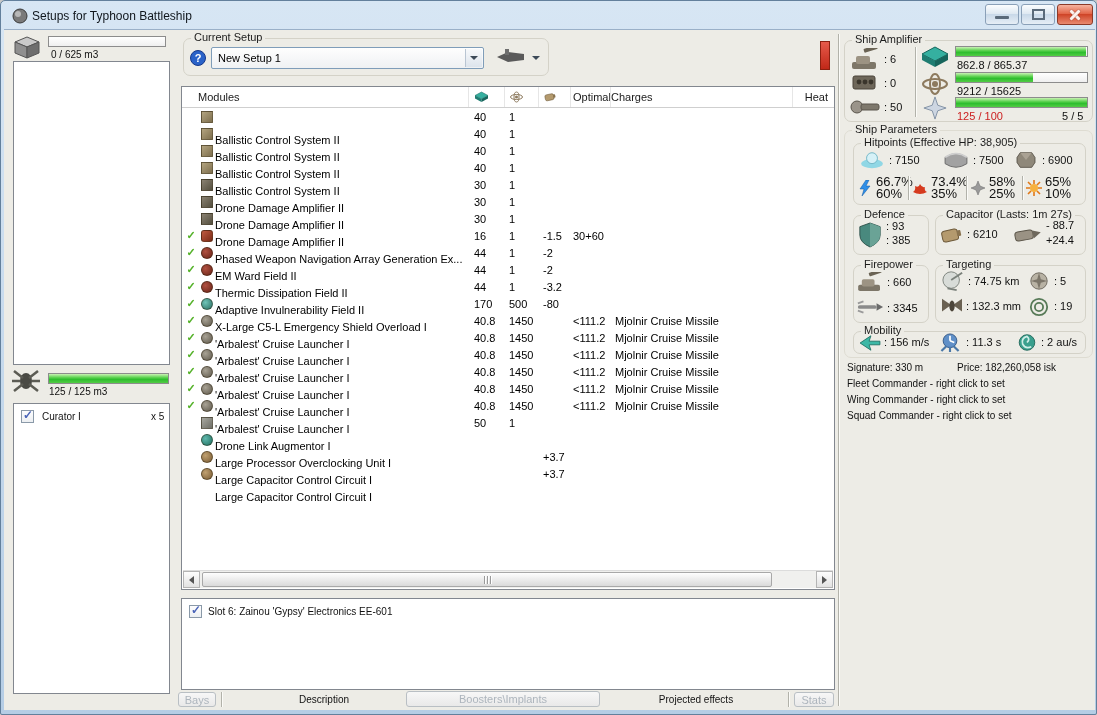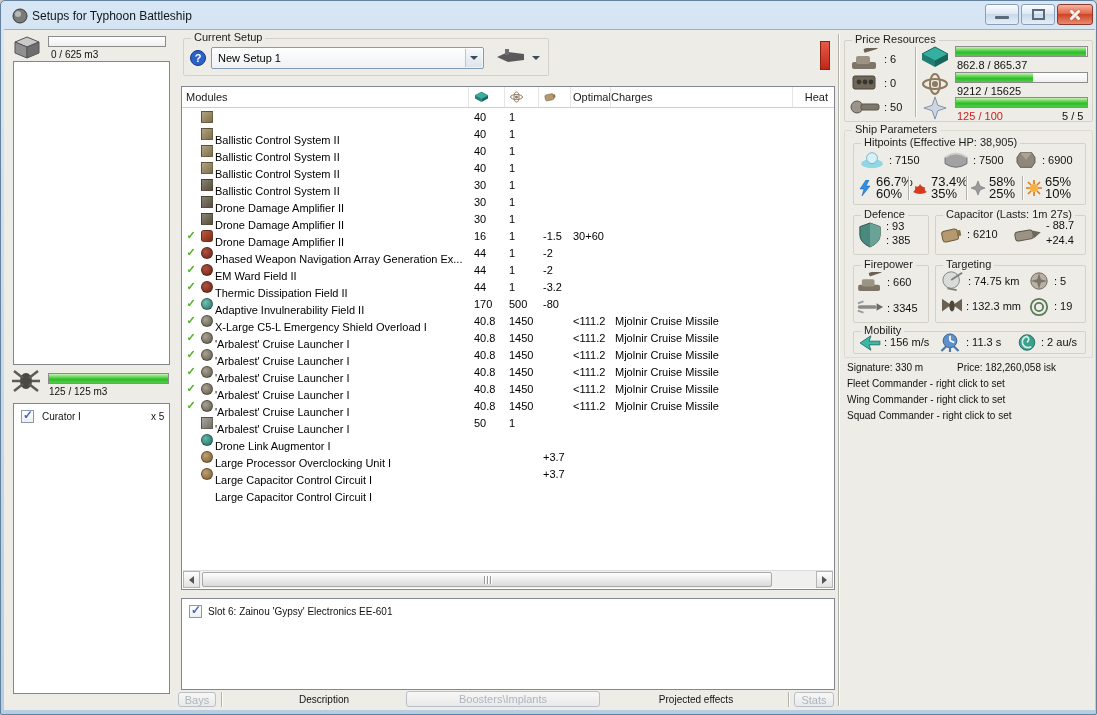--- a/index.html
+++ b/index.html
@@ -11,39 +11,39 @@
   .wb{width:32px;height:19px;border:1px solid #8aa0b8;border-radius:3px;position:relative;
       background:linear-gradient(#fbfdfe,#dfe9f2 45%,#c9d9e9 50%,#e6eef6);}
   .wb.close{width:34px;background:linear-gradient(#f6b39f,#e2674a 45%,#cf4528 50%,#e98a70);border-color:#8c3a28;}
   .minbar{position:absolute;left:9px;right:9px;bottom:5px;height:3px;background:#5a6a7a;border-radius:1px;}
   .maxbox{position:absolute;left:10px;top:4px;width:9px;height:7px;border:2px solid #5a6a7a;background:transparent;}
   .x1,.x2{position:absolute;left:50%;top:50%;width:13px;height:3px;background:#fdf2ee;border-radius:1px;box-shadow:0 0 1px #701d0c;}
   .x1{transform:translate(-50%,-50%) rotate(45deg);} .x2{transform:translate(-50%,-50%) rotate(-45deg);}
   .client{position:absolute;left:3px;top:28px;width:1091px;height:680px;background:#edece6;border-top:1px solid #9ab0c8;overflow:hidden;}
   .abs{position:absolute;}
   .lbl{position:absolute;font-size:10px;color:#111;white-space:nowrap;}
-  .gb{position:absolute;border:1px solid #d4d2c8;border-radius:2px;box-sizing:border-box;}
+  .gb{position:absolute;border:1px solid #d4d2c8;border-radius:7px;box-sizing:border-box;}
   .gb>.lg{position:absolute;top:-8px;left:7px;background:#edece6;padding:0 3px;font-size:11px;color:#1c1c1c;white-space:nowrap;}
   .panel{position:absolute;background:#fff;border:1px solid #82878f;box-sizing:border-box;}
   .bar{position:absolute;border:1px solid #8c8c8c;background:linear-gradient(#fff,#efefef);box-sizing:border-box;}
   .bar .fill{height:100%;background:linear-gradient(#c9f2b4,#5ad14e 40%,#2ebd2e 60%,#53cc45);}
   .combo{position:absolute;border:1px solid #7f9db9;border-radius:2px;background:linear-gradient(#fefefe,#eff1f3);
          font-size:11px;color:#000;display:flex;align-items:center;padding:0 20px 0 6px;box-sizing:border-box;}
   .combo .arrowbox{position:absolute;right:1px;top:1px;bottom:1px;width:16px;border-left:1px solid #b9c5d2;
          background:linear-gradient(#f7f9fb,#dde4ec);display:flex;align-items:center;justify-content:center;}
   .tri-d{width:0;height:0;border-left:4px solid transparent;border-right:4px solid transparent;border-top:4px solid #3c4a58;}
   .tri-l{width:0;height:0;border-top:4px solid transparent;border-bottom:4px solid transparent;border-right:5px solid #555;}
   .tri-r{width:0;height:0;border-top:4px solid transparent;border-bottom:4px solid transparent;border-left:5px solid #555;}
   .cb{position:absolute;width:13px;height:13px;border:1px solid #8a99a8;box-sizing:border-box;
       background:linear-gradient(#fdfdfe,#eceff2);}
   .cb.checked::after{content:"\2713";position:absolute;left:1px;top:-3px;font-size:12px;font-weight:bold;color:#4a64b8;}
   
   .mhdr{display:flex;height:20px;border-bottom:1px solid #cfcfcf;align-items:stretch;font-size:11px;color:#1a1a1a;}
   .hc{display:flex;align-items:center;border-left:1px solid #e6e6e6;box-sizing:border-box;white-space:nowrap;}
-  .h-name{width:286px;padding-left:4px;border-left:none;}
+  .h-name{width:286px;padding-left:16px;border-left:none;}
   .h-cpu{width:36px;padding-left:5px;} .h-pg{width:34px;padding-left:4px;} .h-cap{width:32px;padding-left:4px;}
   .h-opt{width:40px;padding-left:2px;} .h-chg{width:182px;padding-left:0;}
   .h-heat{flex:1;justify-content:flex-end;padding-right:6px;}
   .mrows{position:absolute;left:1px;right:1px;top:21px;bottom:19px;overflow:hidden;}
   .mrow{display:flex;height:17px;align-items:center;font-size:11px;color:#000;white-space:nowrap;}
   .mrow .chk{width:16px;text-align:center;color:#55b22a;font-weight:bold;font-size:11px;}
   .icell{width:16px;display:flex;justify-content:center;}
   .mi{width:12px;height:12px;border:1px solid rgba(40,30,10,.45);box-sizing:border-box;}
   .i-bcs{background:linear-gradient(135deg,#b3a480,#7e6f4e);}
   .i-dda{background:linear-gradient(135deg,#8a8272,#55503f);}
@@ -585,21 +585,21 @@
     <div class="vsep3d" style="left:217px;top:662px;height:15px"></div>
     <span class="lbl" style="left:240px;top:664px;width:160px;text-align:center">Description</span>
     <div class="tbtn" style="left:402px;top:661px;width:194px;height:16px">Boosters\Implants</div>
     <span class="lbl" style="left:612px;top:664px;width:160px;text-align:center">Projected effects</span>
     <div class="vsep3d" style="left:784px;top:662px;height:15px"></div>
     <div class="tbtn" style="left:790px;top:662px;width:40px">Stats</div>
 
     <div class="vsep3d" style="left:834px;top:4px;height:672px"></div>
 
     <div class="gb" style="left:840px;top:10px;width:249px;height:82px">
-      <span class="lg">Price Resources</span>
+      <span class="lg">Ship Amplifier</span>
       <svg class="ic" style="left:5px;top:7px" width="30" height="22">
           <use href="#s-turret"></use>
         </svg>
       <span class="resnum" style="left:39px;top:12px">: 6</span>
       <svg class="ic" style="left:5px;top:31px" width="30" height="20">
           <use href="#s-launcherhp"></use>
         </svg>
       <span class="resnum" style="left:39px;top:36px">: 0</span>
       <svg class="ic" style="left:3px;top:54px" width="34" height="24">
           <use href="#s-rig"></use>

